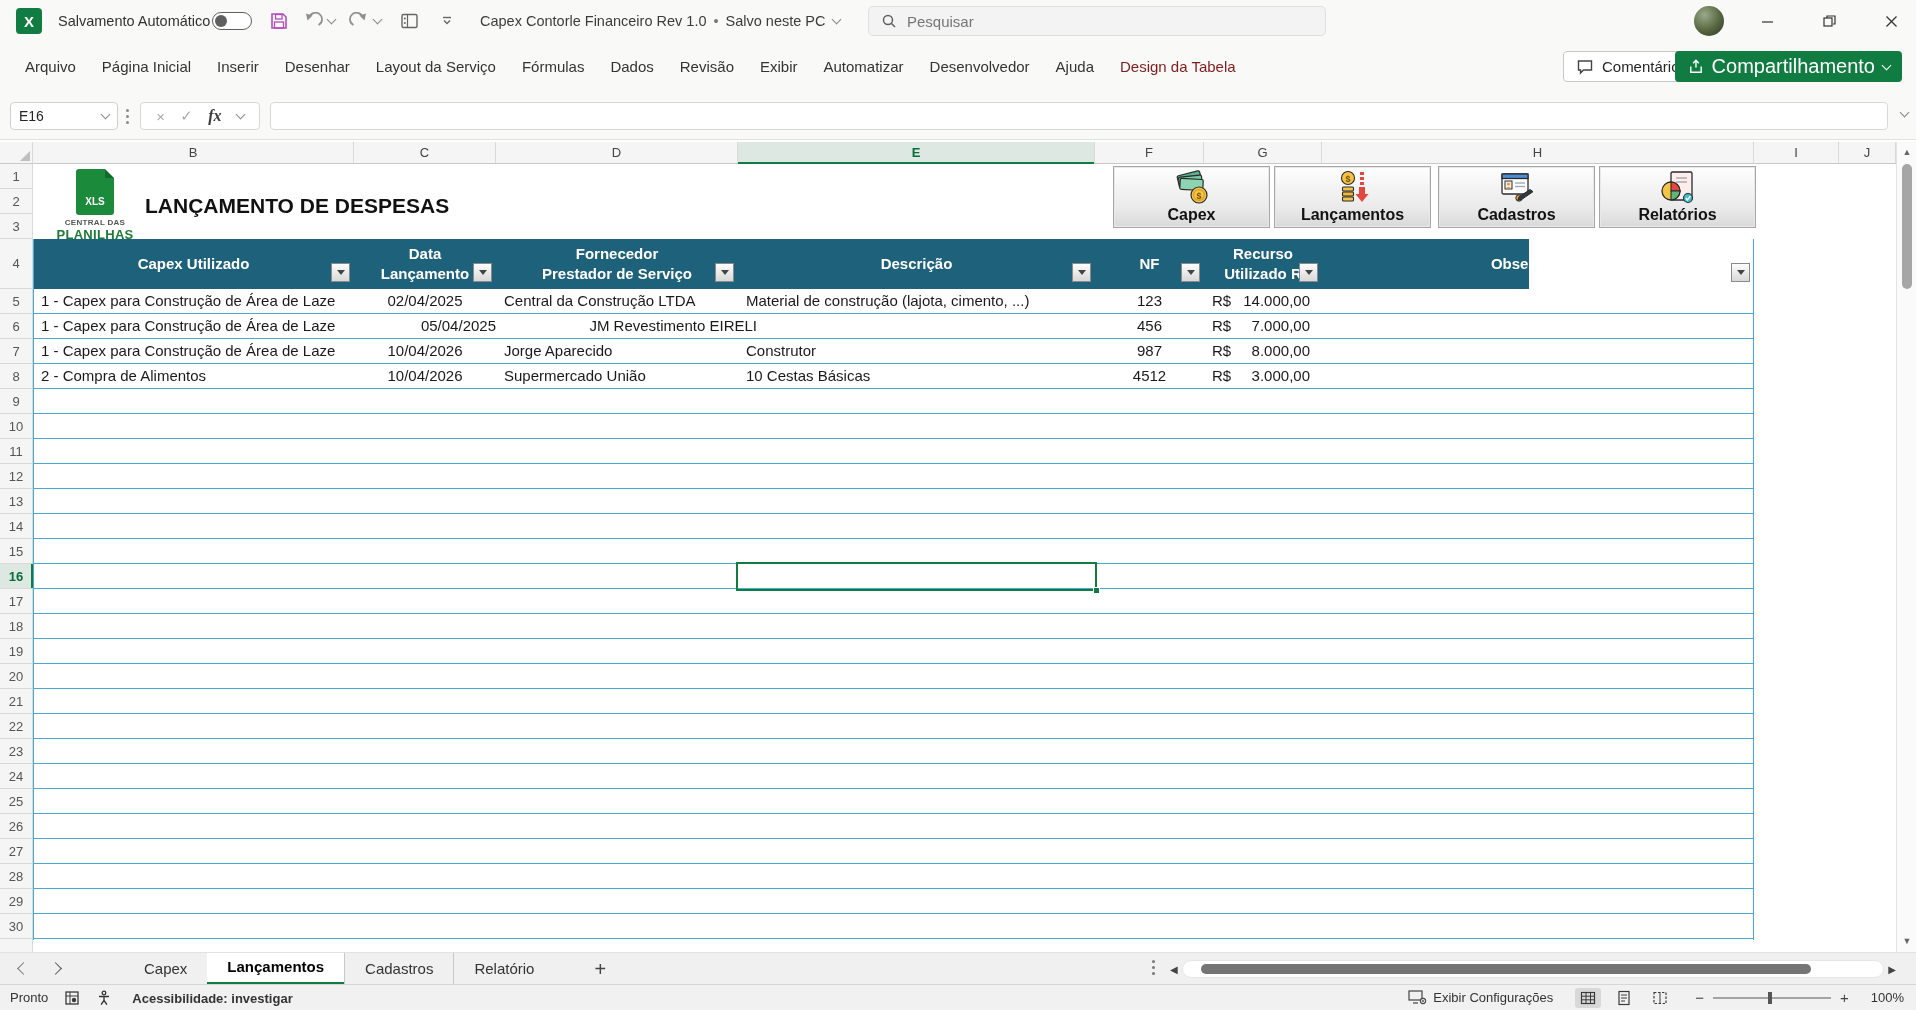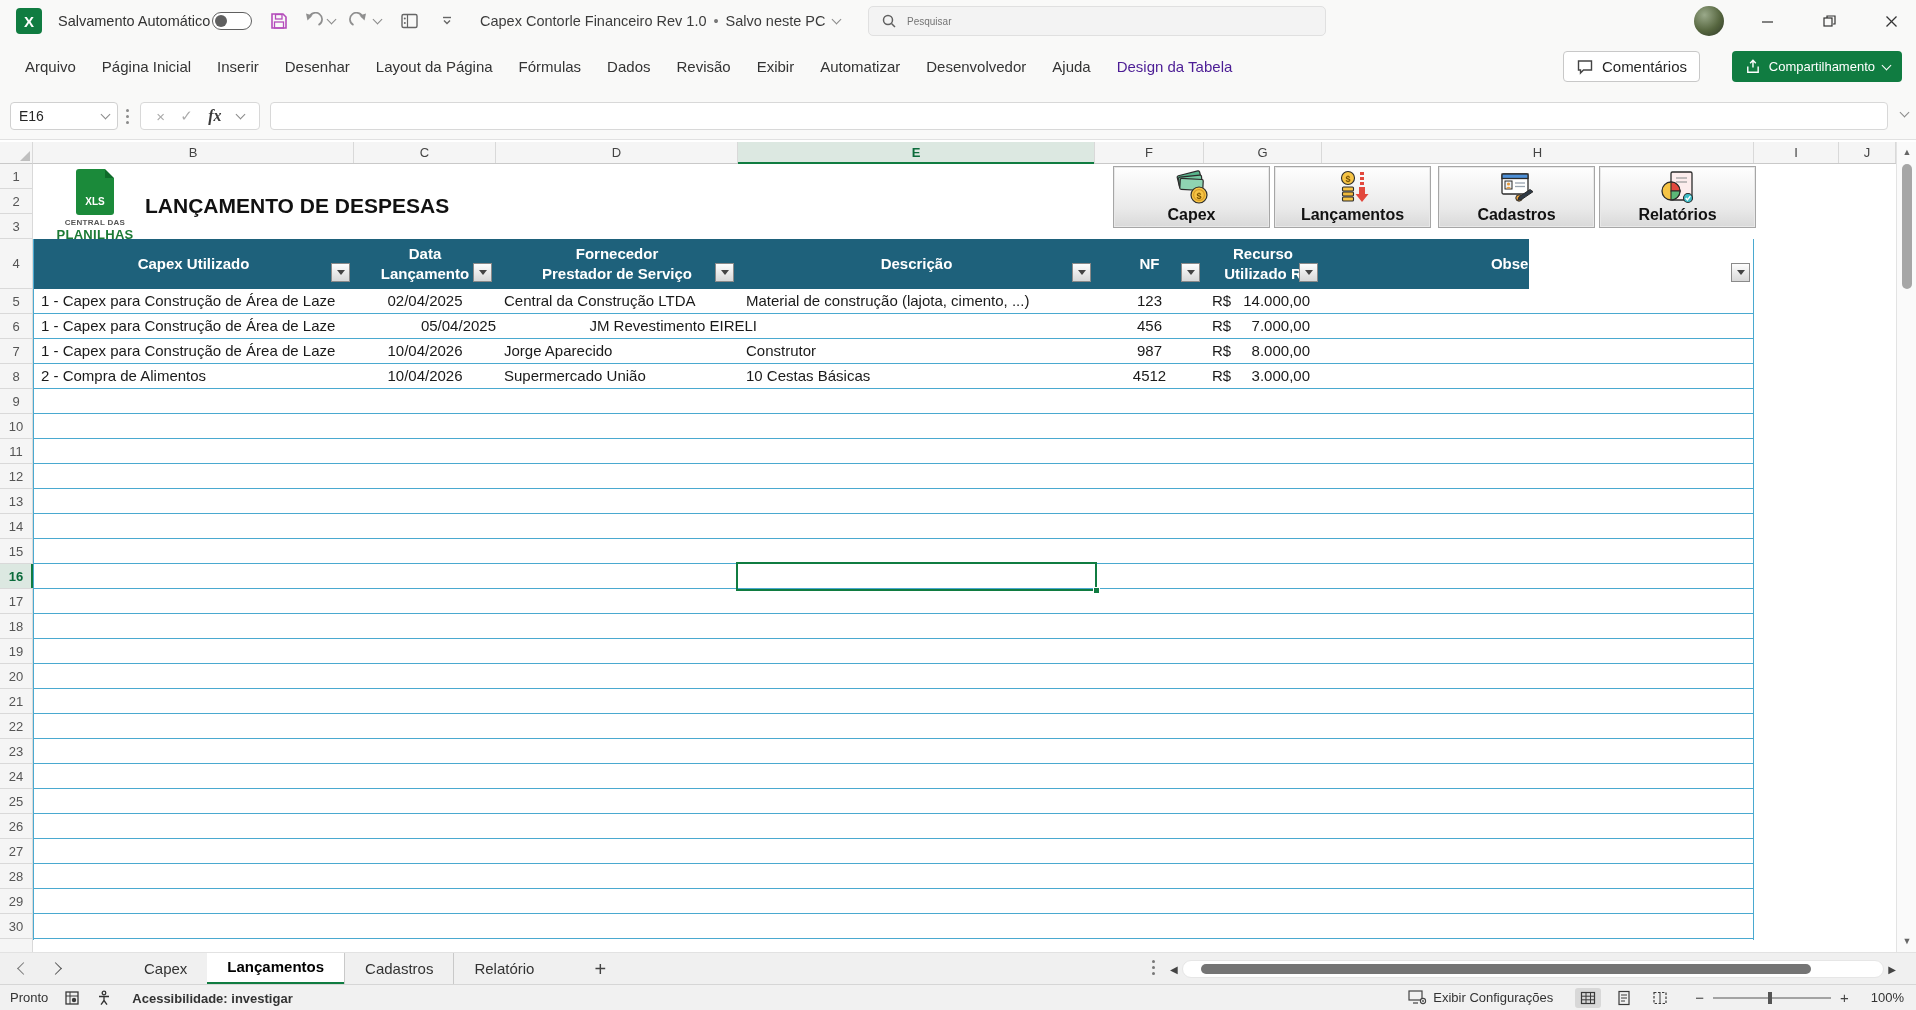--- a/index.html
+++ b/index.html
@@ -14,36 +14,36 @@
   #autosave-label{position:absolute;left:58px;top:0;line-height:42px;font-size:14.5px;color:#333}
   #autosave-toggle{position:absolute;left:212px;top:12px;width:40px;height:18px;border:1.5px solid #5f5f5f;
     border-radius:10px;background:#fff;cursor:pointer}
   #autosave-toggle .knob{position:absolute;left:2px;top:1.5px;width:12px;height:12px;border-radius:50%;background:#5f5f5f}
   .qat{position:absolute;top:11px;width:22px;height:20px;display:flex;align-items:center;justify-content:center}
   .chev-sm{width:7px;height:7px;border-right:1.6px solid #8a8a8a;border-bottom:1.6px solid #8a8a8a;
     transform:rotate(45deg);display:inline-block;margin-top:-3px}
   #doc-title{position:absolute;left:480px;top:0;line-height:42px;font-size:14.5px;color:#3c3c3c;display:flex;align-items:center;gap:7px}
   #search-box{position:absolute;left:868px;top:6px;width:458px;height:30px;background:#F3F3F3;
     border:1px solid #E0E0E0;border-radius:5px;display:flex;align-items:center;padding:0 12px;gap:10px}
-  #search-box input{border:none;outline:none;background:transparent;font-size:10px;color:#5F5F5F;width:380px;
+  #search-box input{border:none;outline:none;background:transparent;font-size:15px;color:#5F5F5F;width:380px;
     font-family:"Liberation Sans",sans-serif}
   #avatar{position:absolute;left:1694px;top:6px;width:30px;height:30px;border-radius:50%;
     background:radial-gradient(circle at 35% 30%,#9aa98a,#56663f 55%,#2c3526)}
   .wbtn{position:absolute;top:0;width:46px;height:42px;display:flex;align-items:center;justify-content:center;
     font-size:17px;color:#3a3a3a;cursor:pointer}
 
   
   #ribbonrow{position:absolute;top:42px;left:0;right:0;height:50px;background:#F9F9F8}
   #ribbon-tabs{display:flex;padding-left:12px;height:100%}
   .rtab{padding:0 13px;line-height:50px;font-size:15px;color:#343434;cursor:pointer;white-space:nowrap}
-  .rtab.accent{color:#4c1d95}
+  .rtab.accent{color:#7f1d1d}
   #comments-btn{position:absolute;right:216px;top:9px;height:31px;background:#fff;border:1px solid #C8C8C8;
     border-radius:4px;display:flex;align-items:center;gap:8px;padding:0 12px;font-size:15px;color:#262626;cursor:pointer}
   #share-btn{position:absolute;right:14px;top:9px;height:31px;background:#107C41;border-radius:4px;
-    display:flex;align-items:center;gap:8px;padding:2px 12px;font-size:13px;color:#fff;cursor:pointer}
+    display:flex;align-items:center;gap:8px;padding:2px 12px;font-size:20px;color:#fff;cursor:pointer}
   #share-btn .chev-sm{border-color:#fff;margin-top:-2px}
 
   
   #formulabar{position:absolute;top:92px;left:0;right:0;height:48px;background:#F9F9F8;border-bottom:1px solid #E1E1E1}
   #name-box{position:absolute;left:10px;top:10px;width:108px;height:28px;background:#fff;border:1px solid #D0D0D0;
     border-radius:4px;display:flex;align-items:center;padding:0 8px;font-size:14px;color:#262626}
   #name-box .chev-sm{margin-left:auto}
   #fb-dots{position:absolute;left:126px;top:17px;display:flex;flex-direction:column;gap:3px}
   #fb-dots i{width:3px;height:3px;border-radius:50%;background:#8a8a8a}
   #fb-btns{position:absolute;left:140px;top:10px;width:120px;height:28px;background:#fff;border:1px solid #D8D8D8;
@@ -215,21 +215,21 @@
         </svg>
     </div>
   </div>
 
   <div id="ribbonrow">
     <div id="ribbon-tabs">
         <div class="rtab">Arquivo</div>
         <div class="rtab">Página Inicial</div>
         <div class="rtab">Inserir</div>
         <div class="rtab">Desenhar</div>
-        <div class="rtab">Layout da Página</div>
+        <div class="rtab">Layout da Serviço</div>
         <div class="rtab">Fórmulas</div>
         <div class="rtab">Dados</div>
         <div class="rtab">Revisão</div>
         <div class="rtab">Exibir</div>
         <div class="rtab">Automatizar</div>
         <div class="rtab">Desenvolvedor</div>
         <div class="rtab">Ajuda</div>
         <div class="rtab accent">Design da Tabela</div>
       </div>
     <div id="comments-btn">

